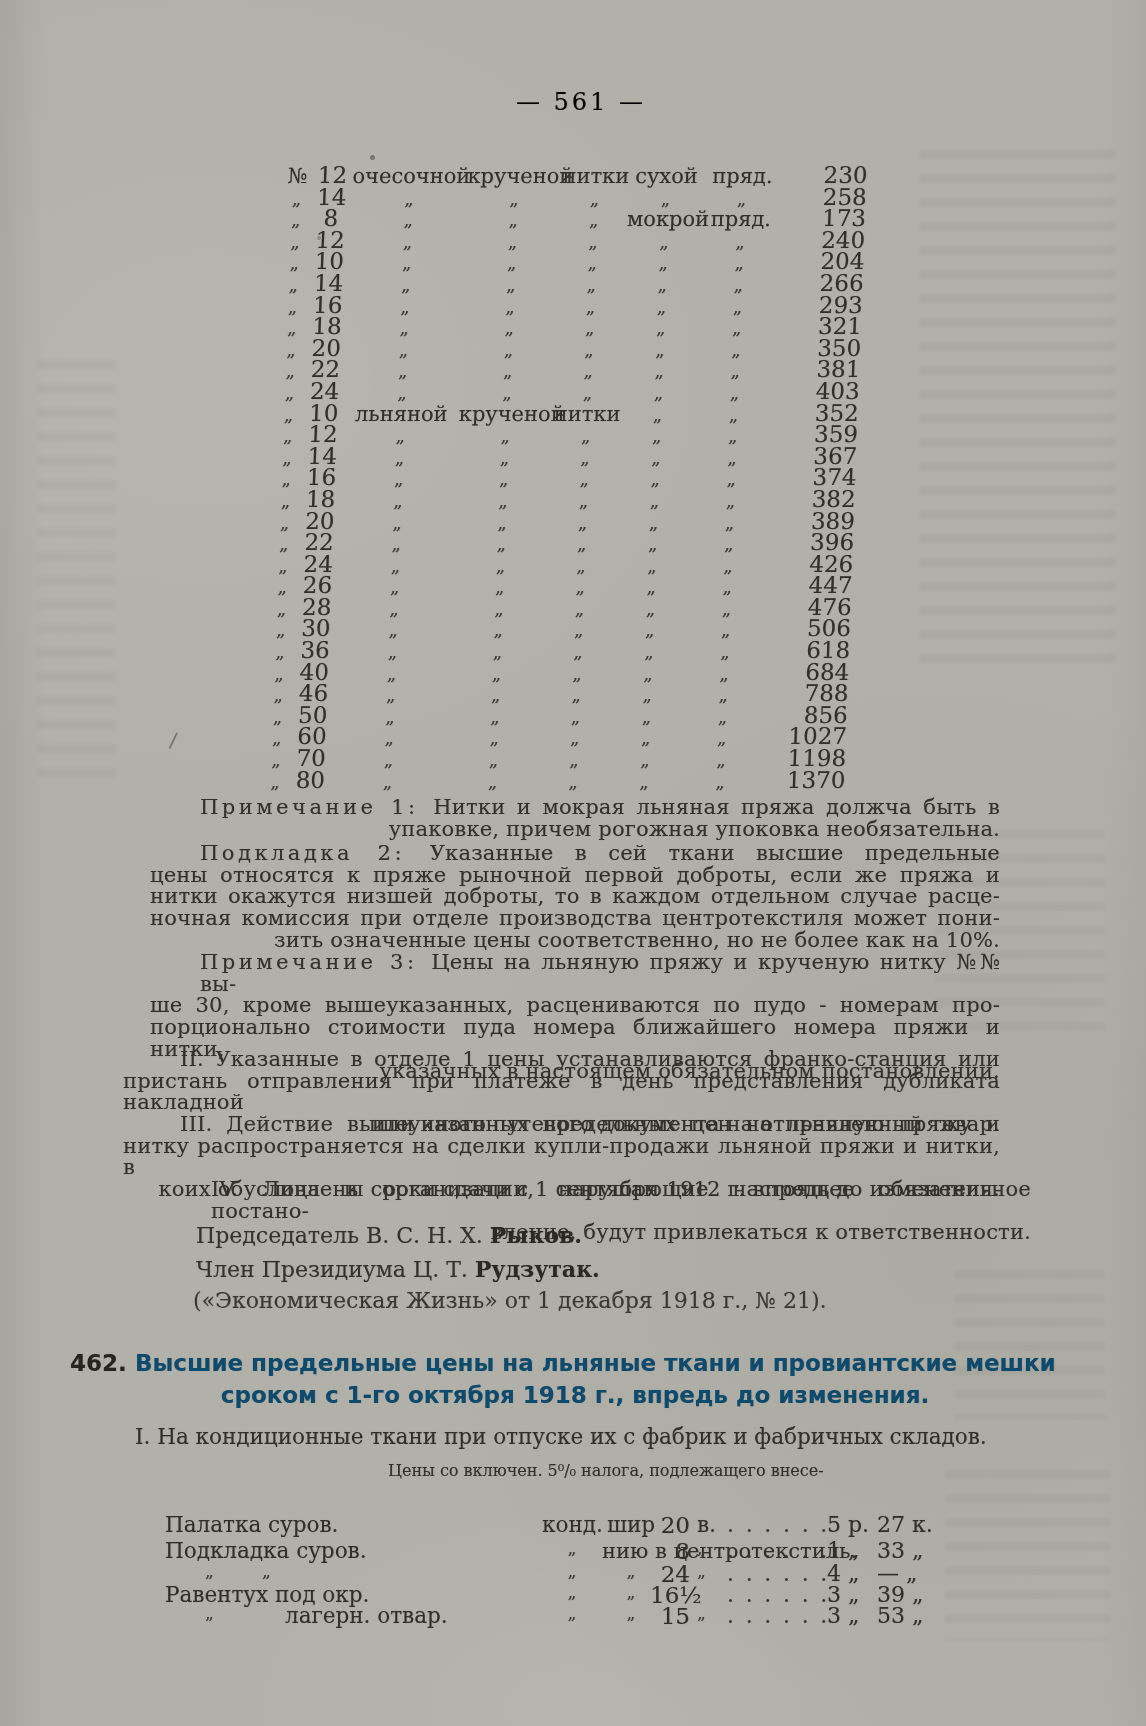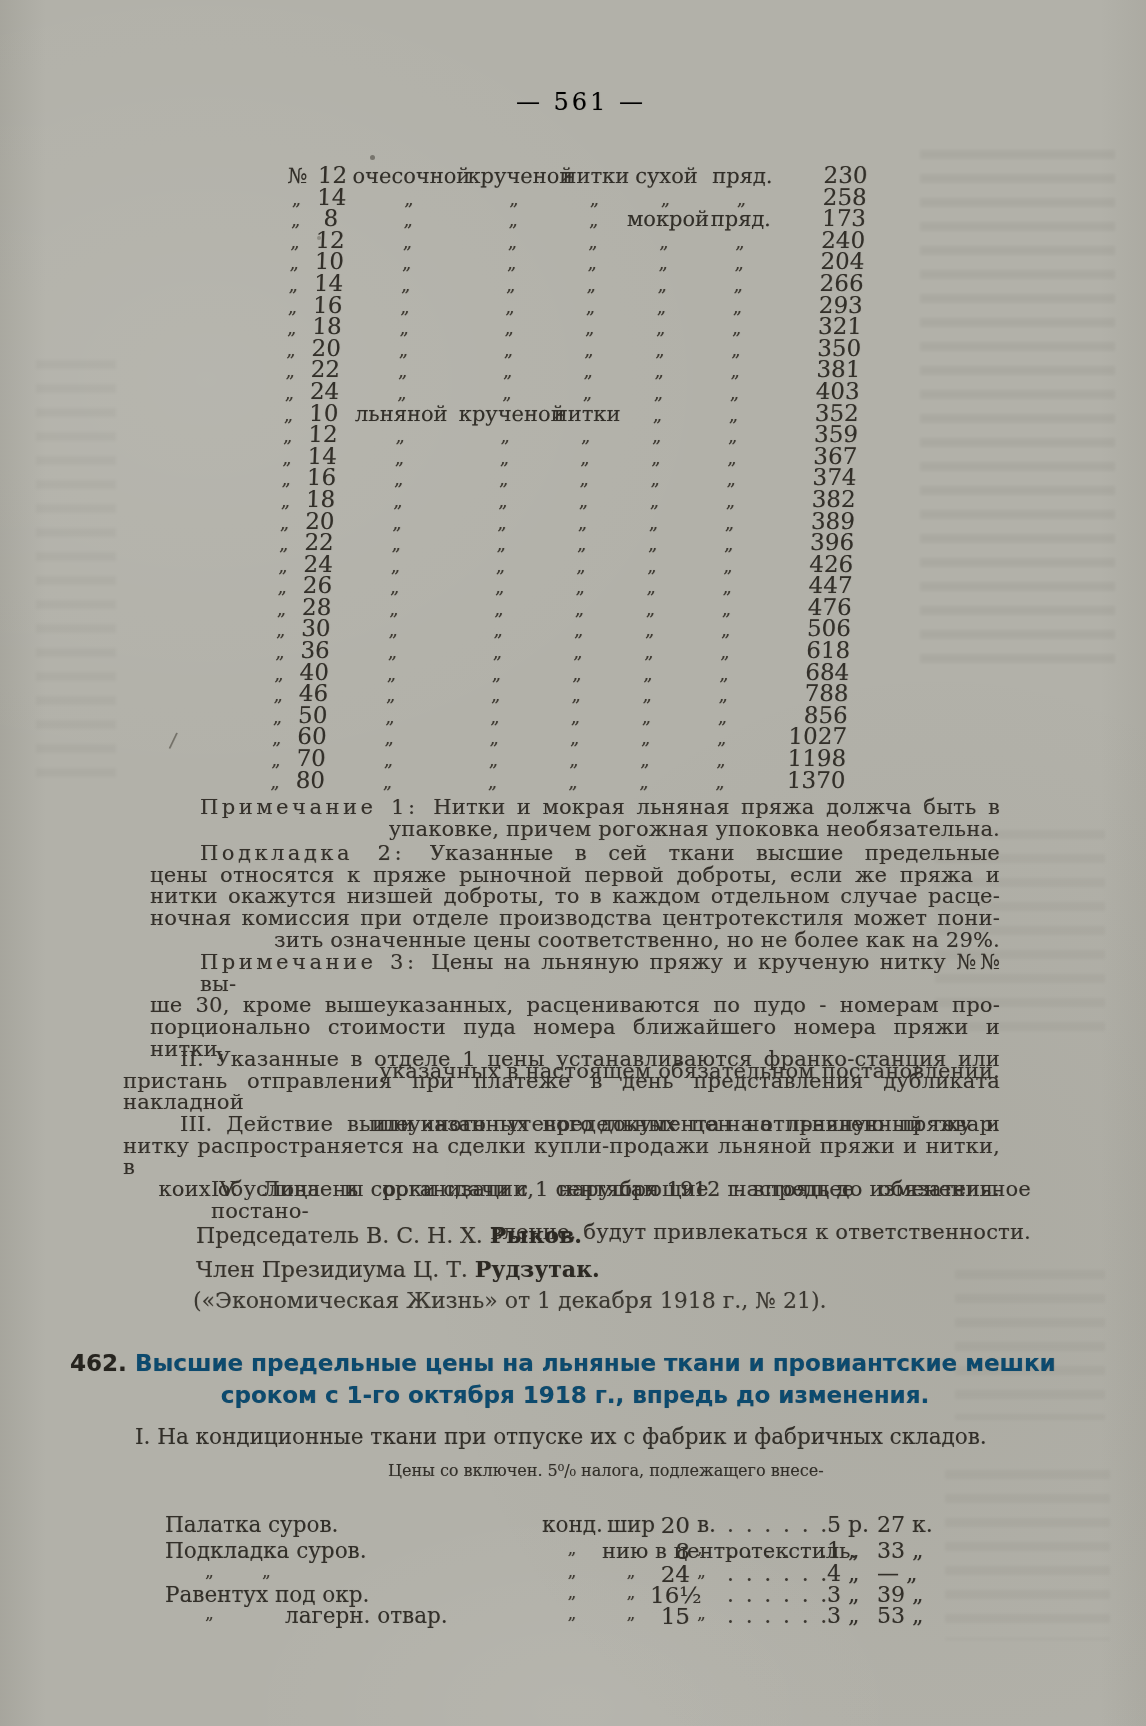--- a/index.html
+++ b/index.html
@@ -377,21 +377,21 @@
 
 <div class="abs tblock note" style="top:797px;">
     <div class="jline first"><span class="note-label">Примечание 1: </span><span>Нитки и мокрая льняная пряжа должча быть в</span></div>
     <div class="lastline">упаковке, причем рогожная упоковка необязательна.</div>
   </div>
 <div class="abs tblock note" style="top:843px;">
     <div class="jline first"><span class="note-label">Подкладка 2: </span><span>Указанные в сей ткани высшие предельные</span></div>
     <div class="jline">цены относятся к пряже рыночной первой доброты, если же пряжа и</div>
     <div class="jline">нитки окажутся низшей доброты, то в каждом отдельном случае расце-</div>
     <div class="jline">ночная комиссия при отделе производства центротекстиля может пони-</div>
-    <div class="lastline">зить означенные цены соответственно, но не более как на 29%.</div>
+    <div class="lastline">зить означенные цены соответственно, но не более как на 10%.</div>
   </div>
 <div class="abs tblock note" style="top:952px;">
     <div class="jline first"><span class="note-label">Примечание 3: </span><span>Цены на льняную пряжу и крученую нитку №№ вы-</span></div>
     <div class="jline">ше 30, кроме вышеуказанных, расцениваются по пудо - номерам про-</div>
     <div class="jline">порционально стоимости пуда номера ближайшего номера пряжи и нитки,</div>
     <div class="lastline">указачных в настоящем обязательном постановлении.</div>
   </div>
 
 <div class="abs tblock clause" style="top:1049px;">
     <div class="jline first">II. Указанные в отделе 1 цены устанавливаются франко-станция или</div>

